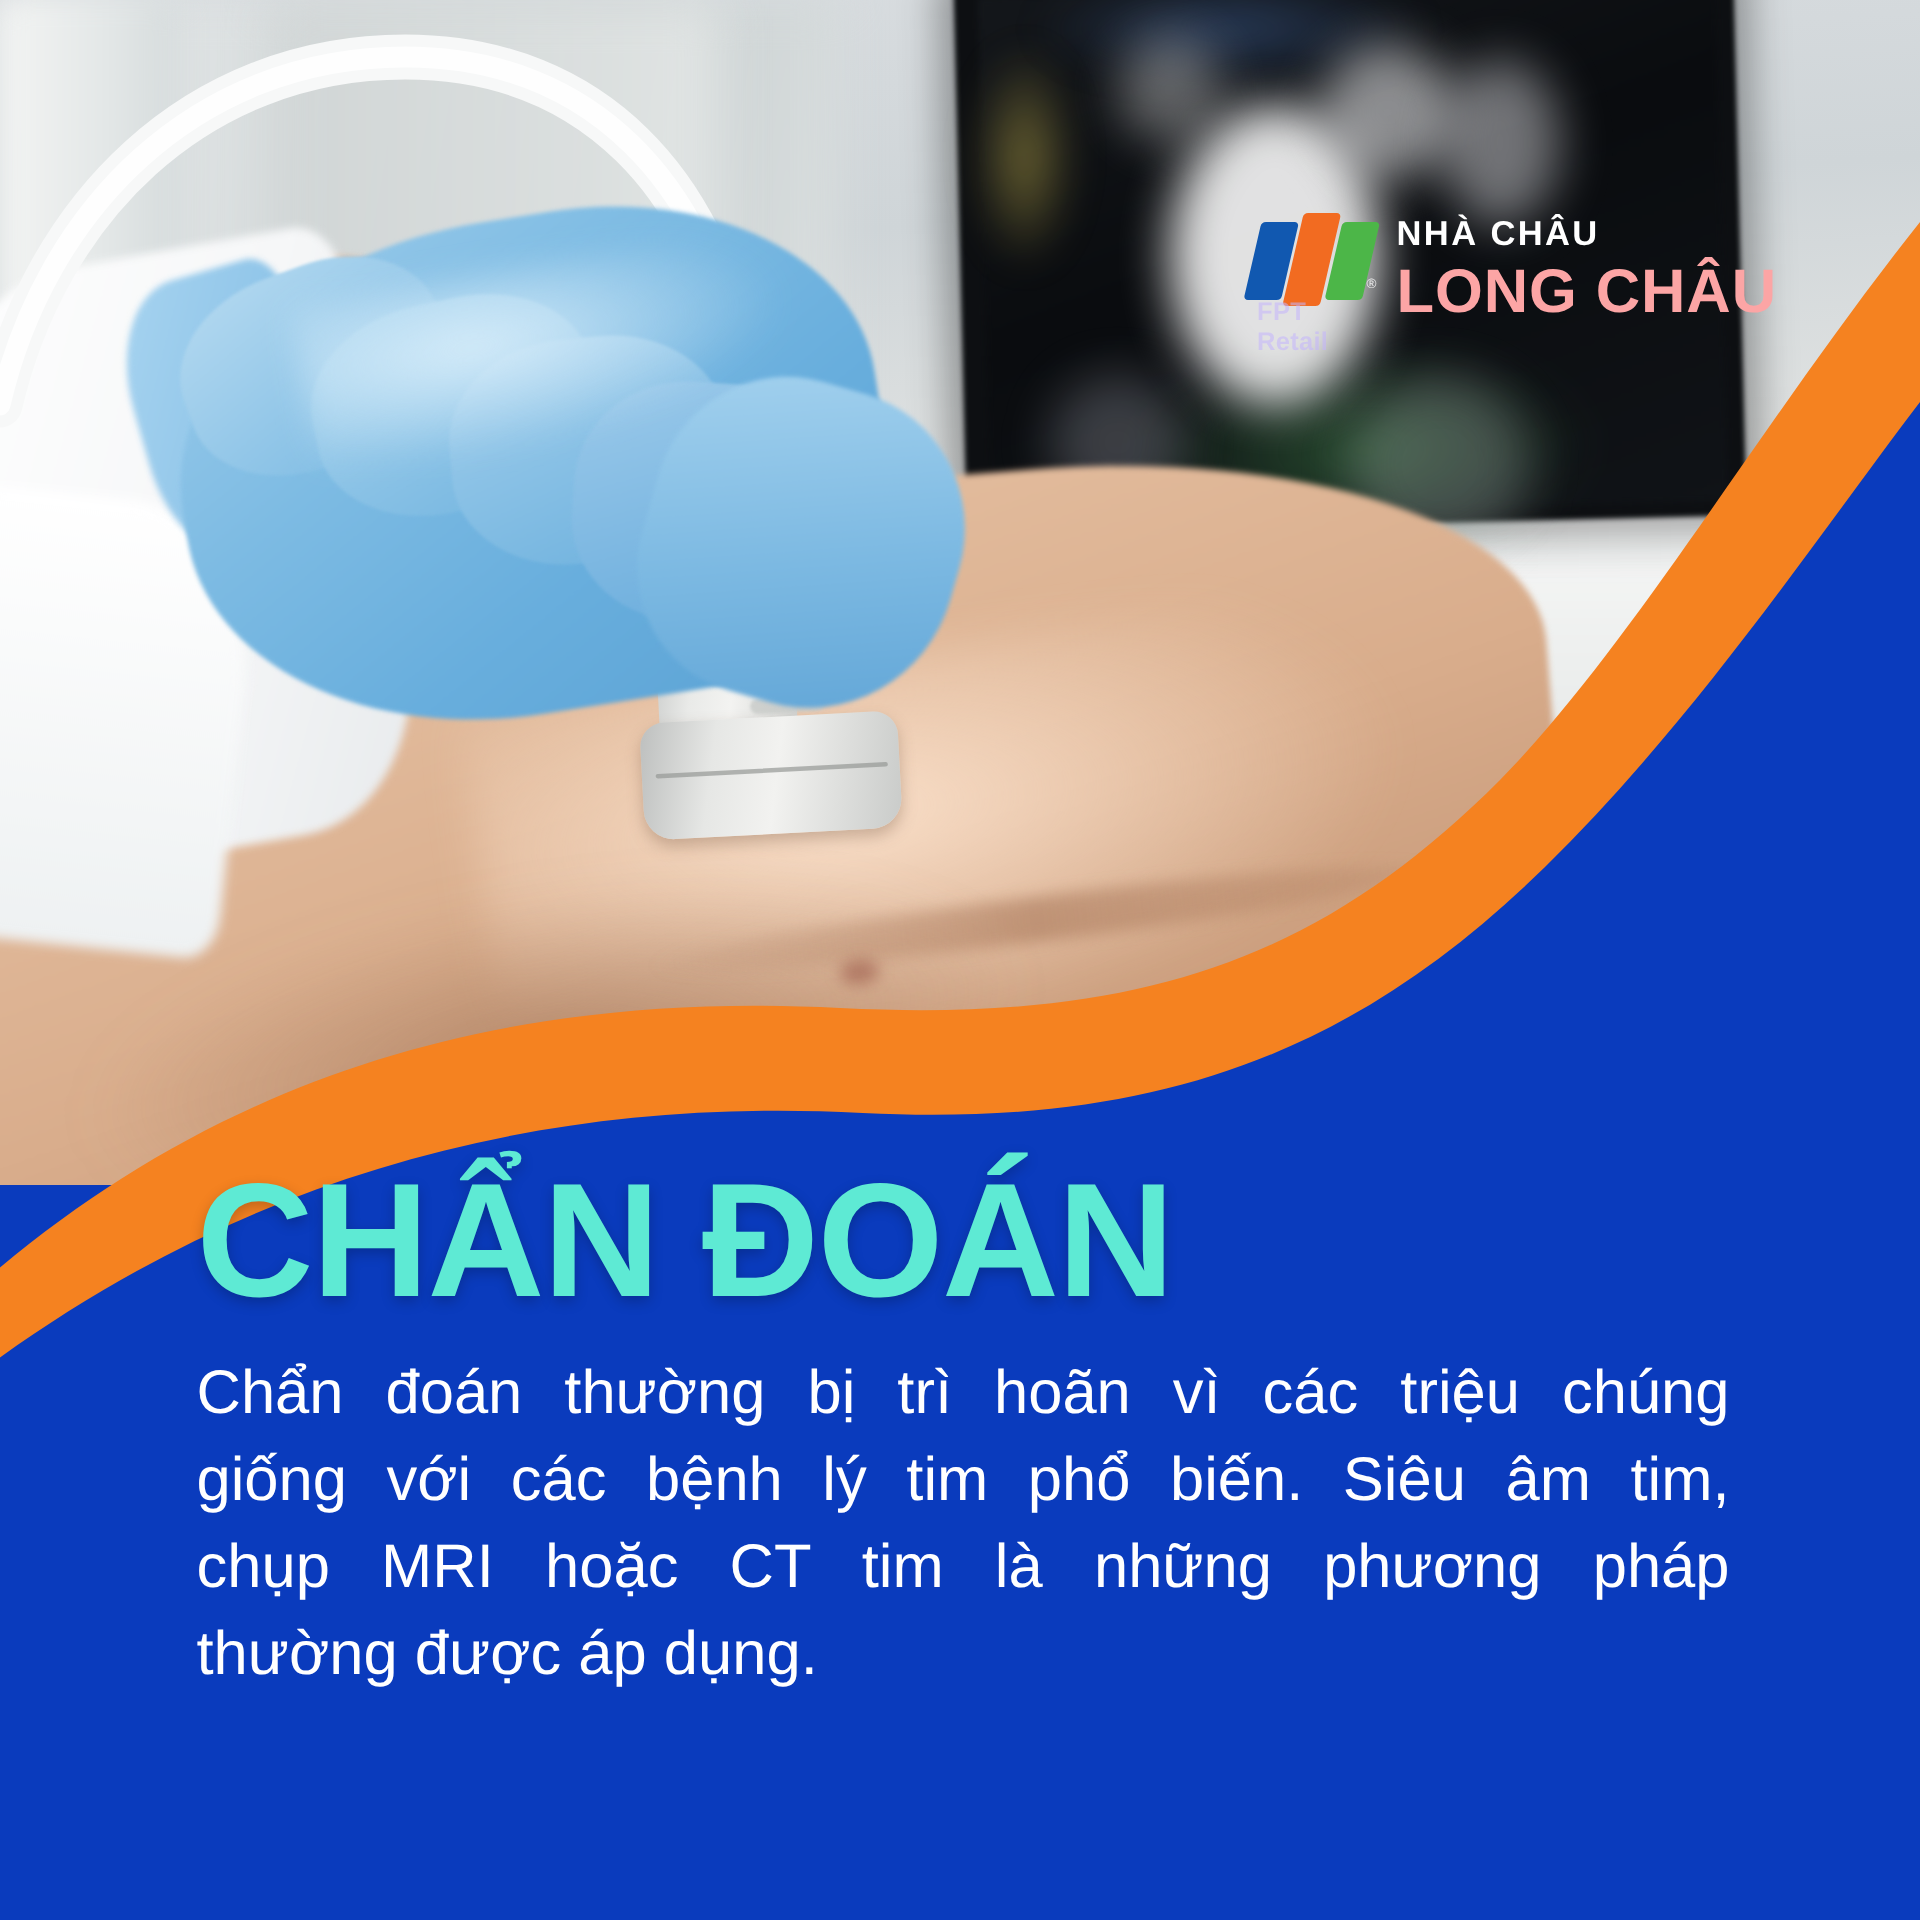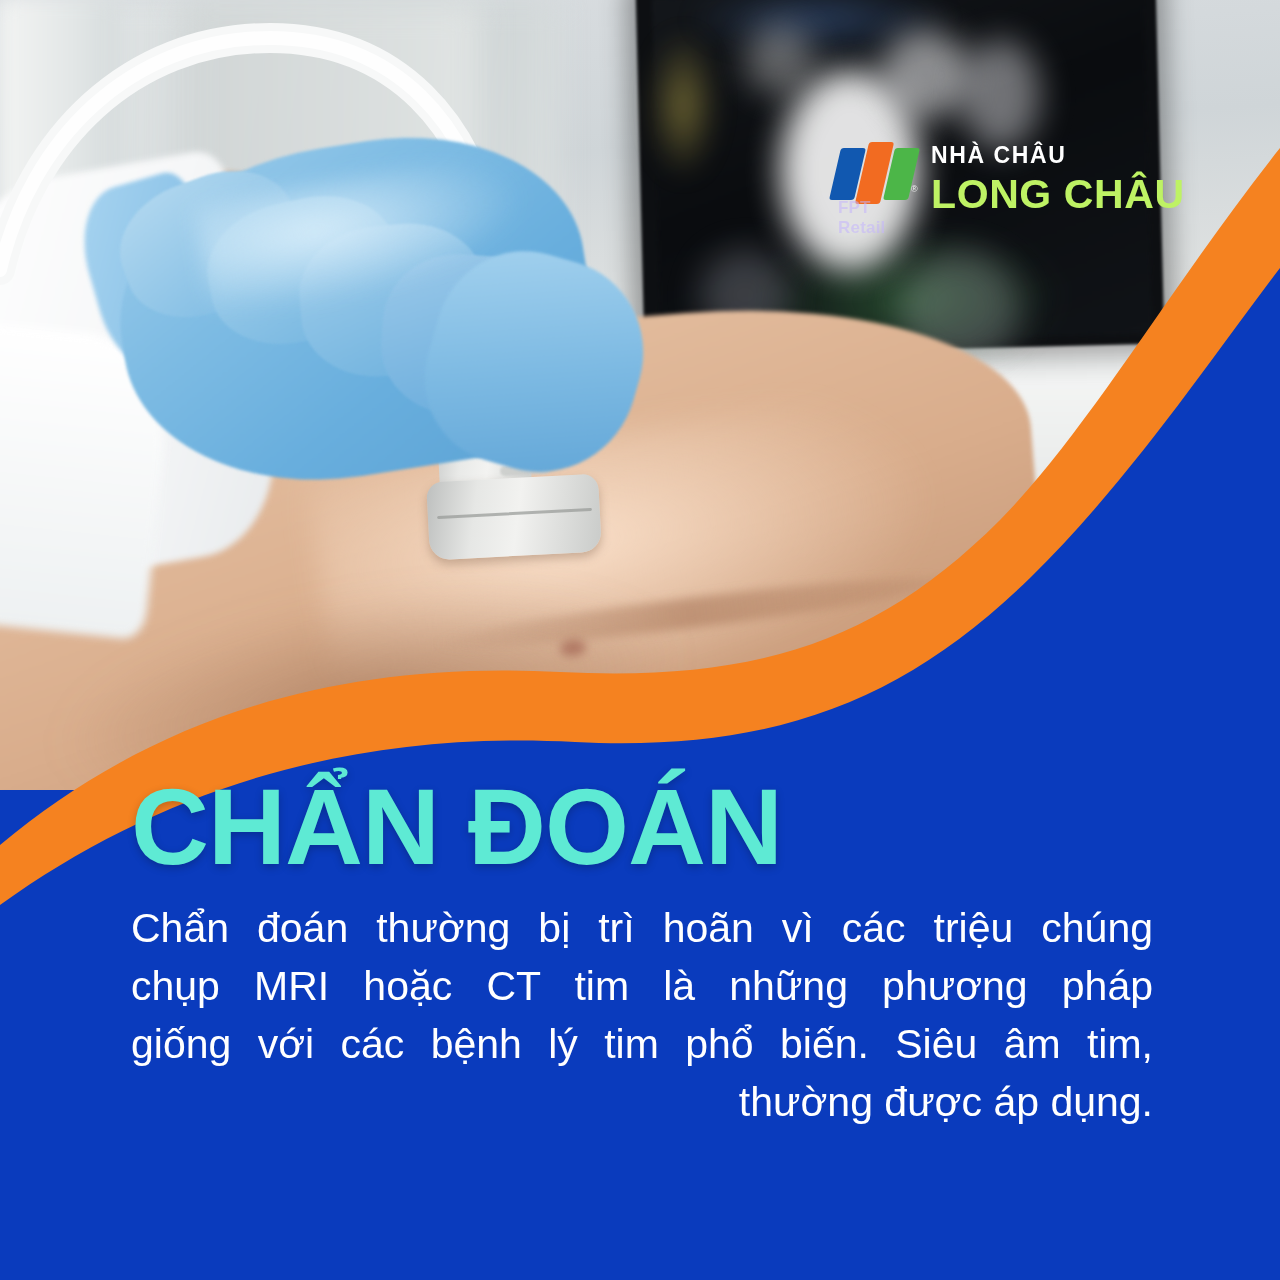--- a/index.html
+++ b/index.html
@@ -137,35 +137,35 @@
   .pgram{position:absolute;top:8px;width:25px;height:52px;
     transform:skewX(-13deg);border-radius:3px;}
   .pg-blue{left:2px;background:#1158b0;}
   .pg-orange{left:29px;background:#f26b21;height:62px;top:2px;}
   .pg-green{left:56px;background:#4cb648;height:52px;top:8px;}
   .reg{position:absolute;left:78px;top:44px;font-size:9px;color:#fff;opacity:.85;}
   .logo-sub{position:absolute;left:5px;top:58px;font-size:17px;color:#c4b5fd;
     font-weight:700;letter-spacing:.2px;opacity:.55;filter:blur(.4px);}
   .logo-text{display:flex;flex-direction:column;line-height:1;}
   .lt1{color:#ffffff;font-size:23px;font-weight:700;letter-spacing:1.6px;margin-bottom:7px;}
-  .lt2{color:#bef264;font-size:41px;font-weight:700;letter-spacing:.6px;}
+  .lt2{color:#fca5a5;font-size:41px;font-weight:700;letter-spacing:.6px;}
 
   
   .headline{
     position:absolute;left:131px;top:773px;
     color:#5eead4;font-size:108px;font-weight:700;
     letter-spacing:-1px;line-height:1;
     text-shadow:0 3px 9px rgba(0,0,0,.22);
   }
   .body-copy{
     position:absolute;left:131px;top:899px;width:1022px;
     color:#ffffff;font-size:41px;font-weight:300;
     line-height:58px;text-align:justify;
   }
-  .body-copy .lastline{text-align:right;}
+  .body-copy .lastline{text-align:left;}
 </style>
 </head>
 <body>
 
 <div id="canvas">
 
   <div class="photo">
     <div class="wall-l"></div>
     <div class="wall-strip"></div>
     <div class="wall-soft"></div>
@@ -242,18 +242,18 @@
     <div class="logo-text">
       <span class="lt1">NHÀ CHÂU</span>
       <span class="lt2">LONG CHÂU</span>
     </div>
   </div>
 
   <div class="headline">CHẨN ĐOÁN</div>
 
   <div class="body-copy">
     <div style="text-align-last: justify;">Chẩn đoán thường bị trì hoãn vì các triệu chúng</div>
+    <div style="text-align-last: justify;">giống với các bệnh lý tim phổ biến. Siêu âm tim,</div>
     <div style="text-align-last: justify;">chụp MRI hoặc CT tim là những phương pháp</div>
-    <div style="text-align-last: justify;">giống với các bệnh lý tim phổ biến. Siêu âm tim,</div>
     <div class="lastline">thường được áp dụng.</div>
   </div>
 
 </div>
 
 </body></html>

